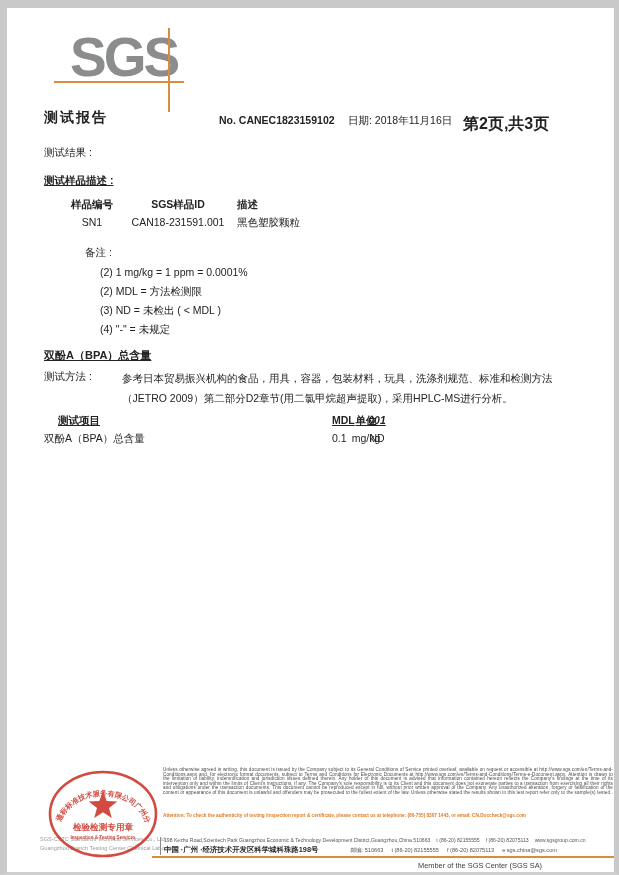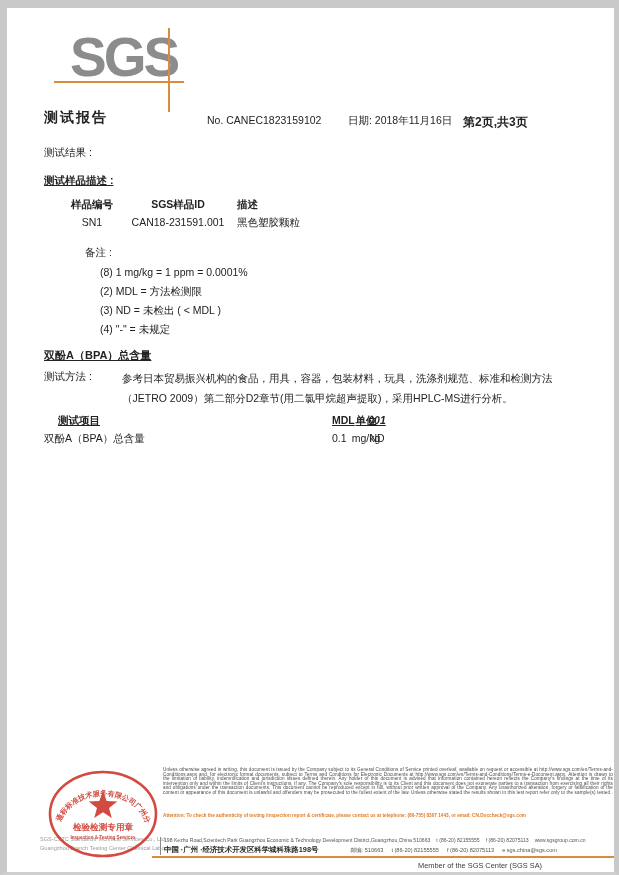--- a/index.html
+++ b/index.html
@@ -13,23 +13,23 @@
     border-right:5px solid #c9c9c9; border-bottom:3px solid #cfcfcf; }
   .abs { position:absolute; }
 
   
   .logo { left:70px; top:30px; font-size:55px; font-weight:800; letter-spacing:-3px;
           color:#8a8c8e; line-height:1; }
   .hline { left:54px; top:81px; width:130px; height:2px; background:#da8c3e; }
   .vline { left:168px; top:28px; width:2px; height:84px; background:#da8c3e; }
 
   .doc-title { left:44px; top:109px; font-size:14px; font-weight:bold; letter-spacing:2px; }
-  .report-no { left:207px; top:114px; font-size:10.5px; font-weight:normal; }
+  .report-no { left:219px; top:114px; font-size:10.5px; font-weight:bold; }
   .report-date { left:348px; top:114px; font-size:10.5px; font-weight:normal; }
-  .page-ind { left:463px; top:114px; font-size:12px; font-weight:bold; }
+  .page-ind { left:463px; top:114px; font-size:16px; font-weight:bold; }
 
   .label { font-size:10.5px; }
   .bold { font-weight:bold; }
   .ul { text-decoration:underline; }
 
   .results-label { left:44px; top:146px; }
   .sample-desc-label { left:44px; top:174px; }
 
   .srow { left:0; width:619px; height:14px; font-size:10.5px; }
   .srow .c1 { position:absolute; left:60px; width:64px; text-align:center; }
@@ -92,21 +92,21 @@
   <span class="c2 bold">SGS样品ID</span>
   <span class="c3 bold">描述</span>
 </div>
 <div class="abs srow" style="top:216px">
   <span class="c1">SN1</span>
   <span class="c2">CAN18-231591.001</span>
   <span class="c3">黑色塑胶颗粒</span>
 </div>
 
 <div class="abs label remarks-label">备注 :</div>
-<div class="abs remark" style="top:266px">(8) 1 mg/kg = 1 ppm = 0.0001%</div>
+<div class="abs remark" style="top:266px">(2) 1 mg/kg = 1 ppm = 0.0001%</div>
 <div class="abs remark" style="top:285px">(2) MDL = 方法检测限</div>
 <div class="abs remark" style="top:304px">(3) ND = 未检出 ( &lt; MDL )</div>
 <div class="abs remark" style="top:323px">(4) "-" = 未规定</div>
 
 <div class="abs bold ul bpa-title">双酚A（BPA）总含量</div>
 <div class="abs label method-label">测试方法 :</div>
 <div class="abs method-text">参考日本贸易振兴机构的食品，用具，容器，包装材料，玩具，洗涤剂规范、标准和检测方法（JETRO 2009）第二部分D2章节(用二氯甲烷超声提取)，采用HPLC-MS进行分析。</div>
 
 <div class="abs trow" style="top:414px">
   <span class="t1h bold ul">测试项目</span>

